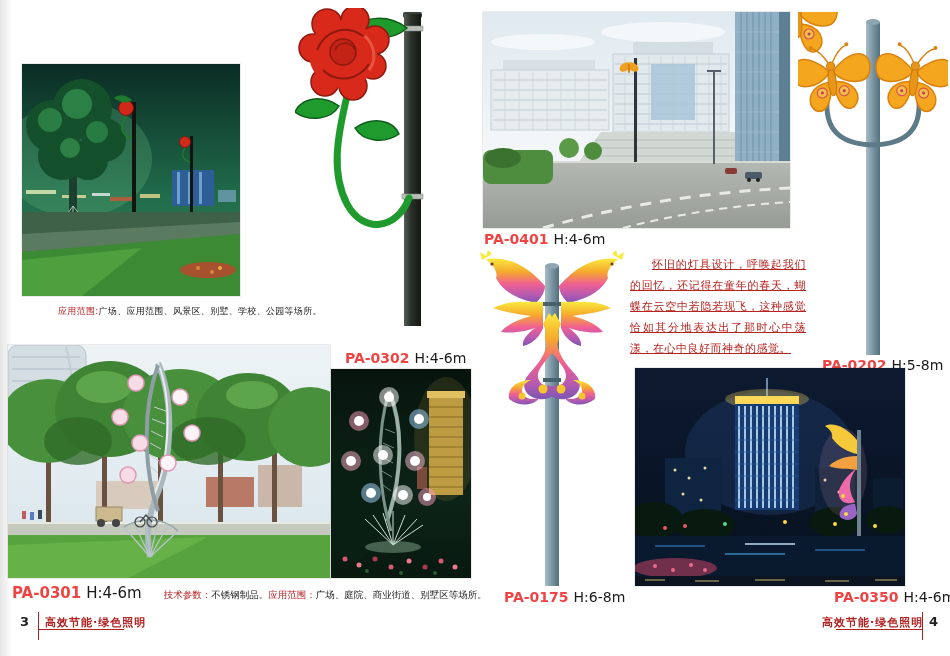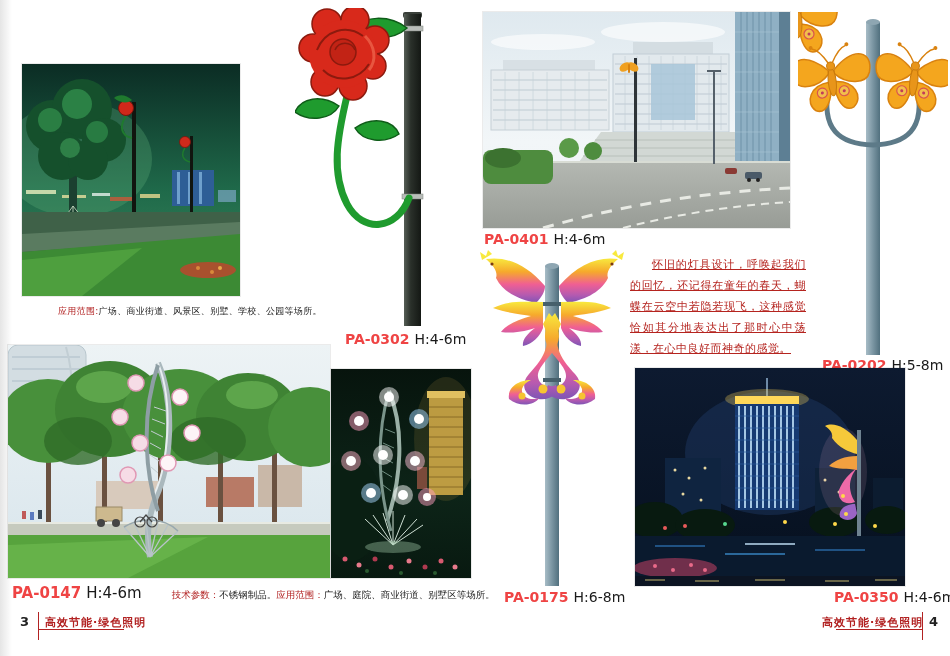--- a/index.html
+++ b/index.html
@@ -8,21 +8,21 @@
     font-family:"DejaVu Sans","Liberation Sans",sans-serif;
   }
   .photo{position:absolute;overflow:hidden;box-shadow:0 0 0 1px rgba(0,0,0,0.08);}
   .drawing{position:absolute;}
   .prodlabel{position:absolute;white-space:nowrap;font-size:14px;}
   .prodlabel .code{color:#ef4444;font-weight:bold;}
   .prodlabel .ht{color:#1a1a1a;font-weight:normal;margin-left:5px;}
   .caption{position:absolute;font-size:9px;color:#222;letter-spacing:0.3px;white-space:nowrap;}
   .caption .red{color:#b22222;text-align:right;}
   .bigcode{font-size:15px;}
-  .smalldesc{font-size:9.5px;margin-left:30px;color:#222;}
+  .smalldesc{font-size:9.5px;margin-left:22px;color:#222;}
   .smalldesc .red{color:#b22222;}
   .para{
     position:absolute;color:#b5241f;font-size:11px;line-height:21px;
     text-align:justify;text-indent:2em;letter-spacing:0.5px;text-decoration:underline;
   }
   .footer-num{position:absolute;font-size:13px;font-weight:bold;color:#222;}
   .footer-bar{position:absolute;width:1px;background:#b22222;}
   .footer-text{position:absolute;font-size:11px;font-weight:bold;color:#b22222;letter-spacing:1px;white-space:nowrap;}
   .footer-rule{position:absolute;height:1px;background:#b22222;}
   .edge-shade{position:absolute;top:0;bottom:0;width:12px;
@@ -85,21 +85,21 @@
       <polygon points="0,188 218,170 218,232 0,232" fill="#3c8a34"></polygon>
       <polygon points="0,196 120,184 60,232 0,232" fill="#55a843" opacity="0.7"></polygon>
       <ellipse cx="186" cy="206" rx="28" ry="8" fill="#a8512e"></ellipse>
       <circle cx="176" cy="204" r="2" fill="#d88a3a"></circle>
         <circle cx="190" cy="208" r="2" fill="#d88a3a"></circle>
         <circle cx="198" cy="204" r="2" fill="#e8a84a"></circle>
     </svg>
   </div>
 
   <div class="caption" style="left:58px;top:305px;">
-    <span class="red">应用范围:</span><span>广场、商业街道、风景区、别墅、学校、公园等场所。</span>
+    <span class="red">应用范围:</span><span>广场、应用范围、风景区、别墅、学校、公园等场所。</span>
   </div>
 
   <div class="drawing" style="left:295px;top:8px;width:175px;height:322px;">
     <svg width="175" height="322" viewBox="0 0 175 322">
       <defs>
         <linearGradient id="rosePoleG" x1="0" y1="0" x2="1" y2="0">
           <stop offset="0" stop-color="#565e56"></stop>
             <stop offset="0.4" stop-color="#2a302a"></stop>
             <stop offset="1" stop-color="#141814"></stop>
         </linearGradient>
@@ -125,21 +125,21 @@
         <circle cx="30" cy="74" r="14" fill="#d8291b" stroke="#8c1a0e" stroke-width="1.5"></circle>
         <circle cx="48" cy="46" r="34" fill="#d8291b"></circle>
         <path d="M22 42 C 30 22,52 16,68 28" stroke="#8c1a0e" stroke-width="2" fill="none"></path>
         <path d="M28 62 C 42 76,64 72,74 56" stroke="#8c1a0e" stroke-width="2" fill="none"></path>
         <circle cx="48" cy="44" r="13" fill="#c22315" stroke="#8c1a0e" stroke-width="1.5"></circle>
         <path d="M40 42 C 44 33,56 33,60 42" stroke="#8c1a0e" stroke-width="1.5" fill="none"></path>
         <path d="M70 28 C 80 38,82 52,74 62" stroke="#f06a50" stroke-width="3" fill="none" opacity="0.7"></path>
       </g>
     </svg>
   </div>
-  <div class="prodlabel" style="left:345px;top:331px;">
+  <div class="prodlabel" style="left:345px;top:350px;">
     <span class="code">PA-0302</span><span class="ht">H:4-6m</span>
   </div>
 
   <div class="photo" style="left:8px;top:345px;width:322px;height:233px;">
     <svg width="322" height="233" viewBox="0 0 322 233">
       <defs>
         <linearGradient id="lpSky" x1="0" y1="0" x2="0" y2="1">
           <stop offset="0" stop-color="#edf3f5"></stop>
             <stop offset="1" stop-color="#d8e5ec"></stop>
         </linearGradient>
@@ -266,21 +266,21 @@
         <circle cx="110" cy="192" r="2.5" fill="#d85a70"></circle>
           <circle cx="124" cy="198" r="2.5" fill="#e87a8c"></circle>
         <circle cx="36" cy="202" r="2" fill="#2a5a30"></circle>
           <circle cx="70" cy="204" r="2" fill="#2a5a30"></circle>
           <circle cx="104" cy="204" r="2" fill="#2a5a30"></circle>
       </g>
     </svg>
   </div>
 
   <div class="prodlabel bigcode" style="left:12px;top:584px;">
-    <span class="code">PA-0147</span><span class="ht">H:4-6m</span><span class="smalldesc"><span class="red">技术参数：</span><span>不锈钢制品。</span><span class="red">应用范围：</span><span>广场、庭院、商业街道、别墅区等场所。</span></span>
+    <span class="code">PA-0301</span><span class="ht">H:4-6m</span><span class="smalldesc"><span class="red">技术参数：</span><span>不锈钢制品。</span><span class="red">应用范围：</span><span>广场、庭院、商业街道、别墅区等场所。</span></span>
   </div>
 
   <div class="footer-num" style="left:20px;top:614px;">3</div>
   <div class="footer-bar" style="left:38px;top:612px;height:28px;"></div>
   <div class="footer-text" style="left:45px;top:615px;">高效节能·绿色照明</div>
   <div class="footer-rule" style="left:38px;top:629px;width:86px;"></div>
 
   <div class="photo" style="left:483px;top:12px;width:307px;height:216px;">
     <svg width="307" height="216" viewBox="0 0 307 216">
       <defs>

